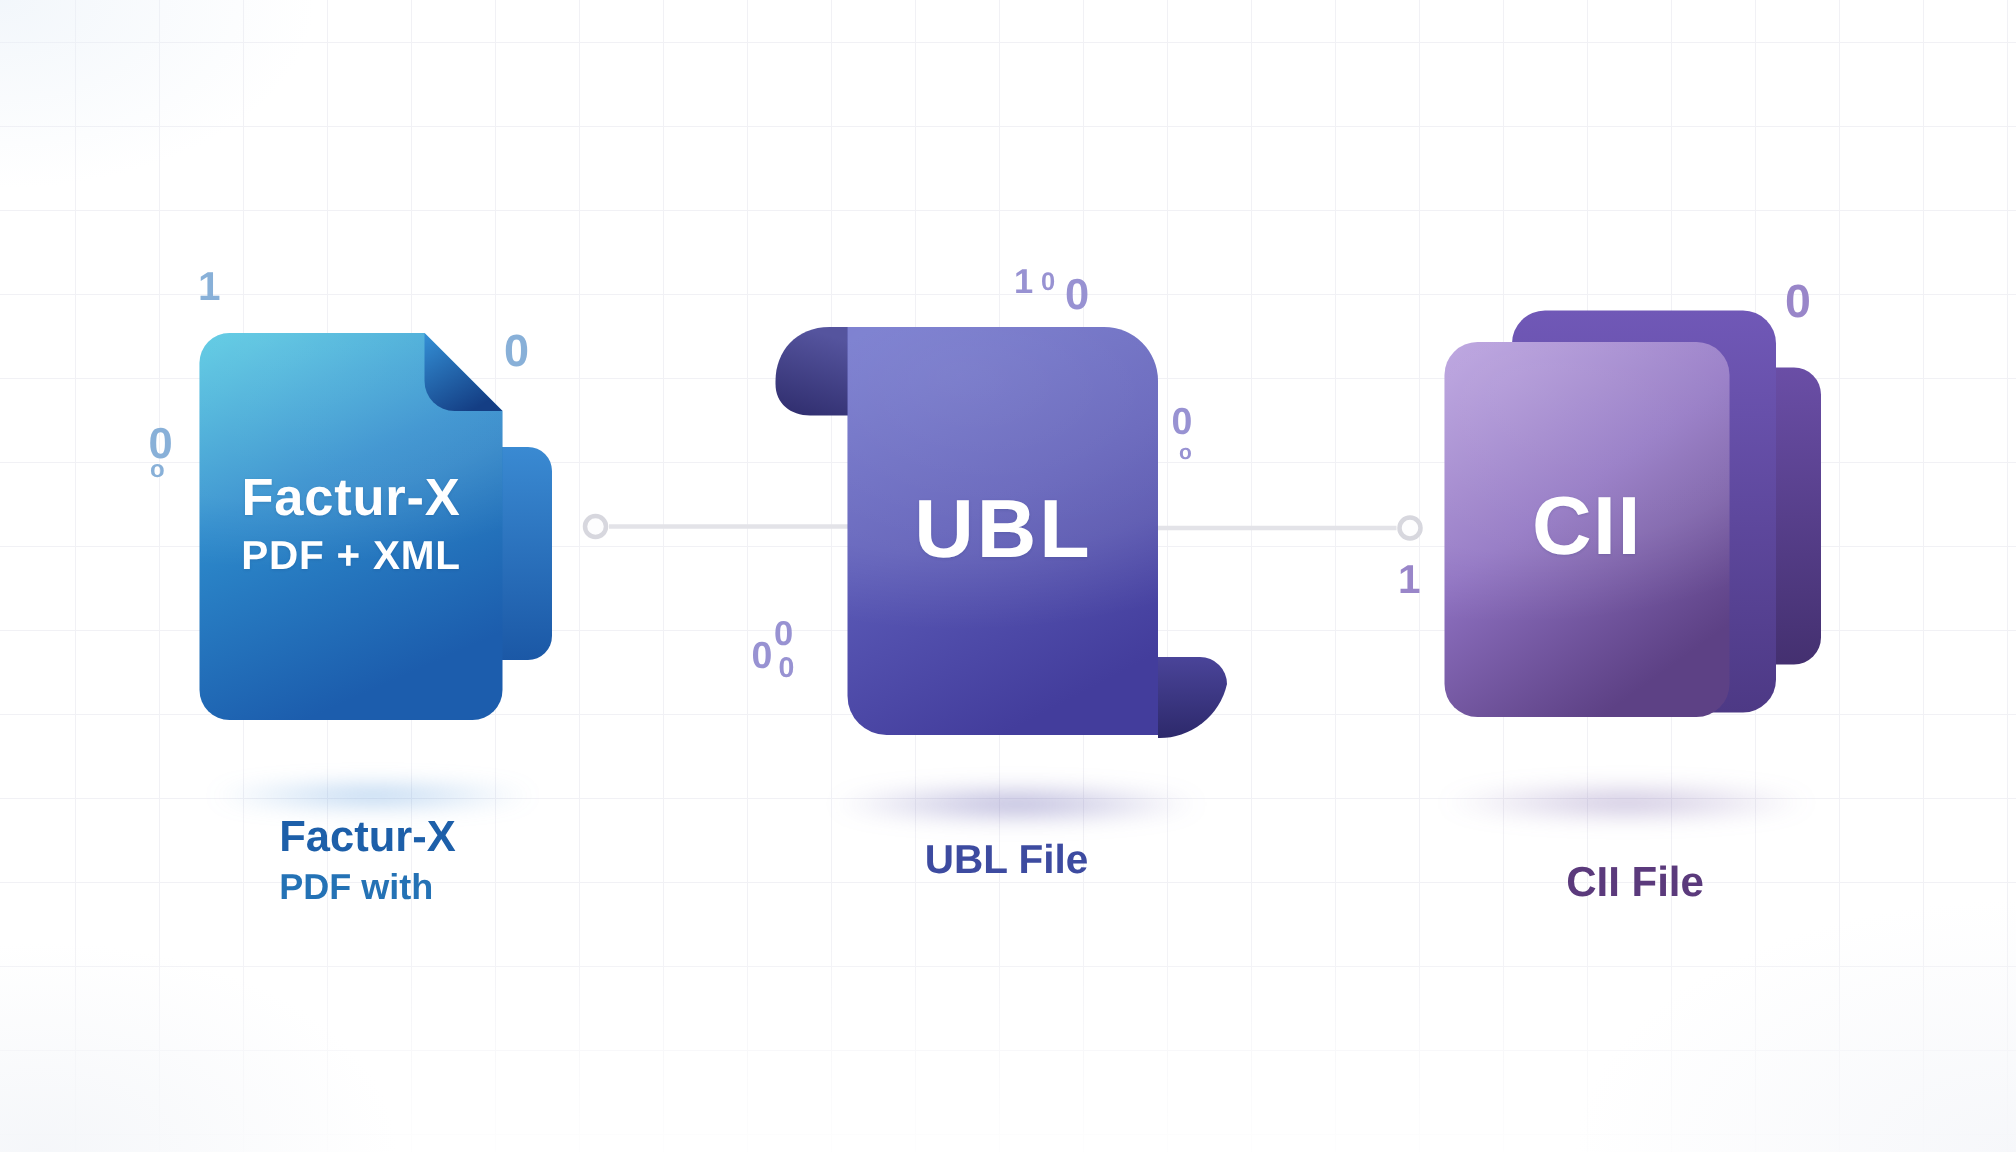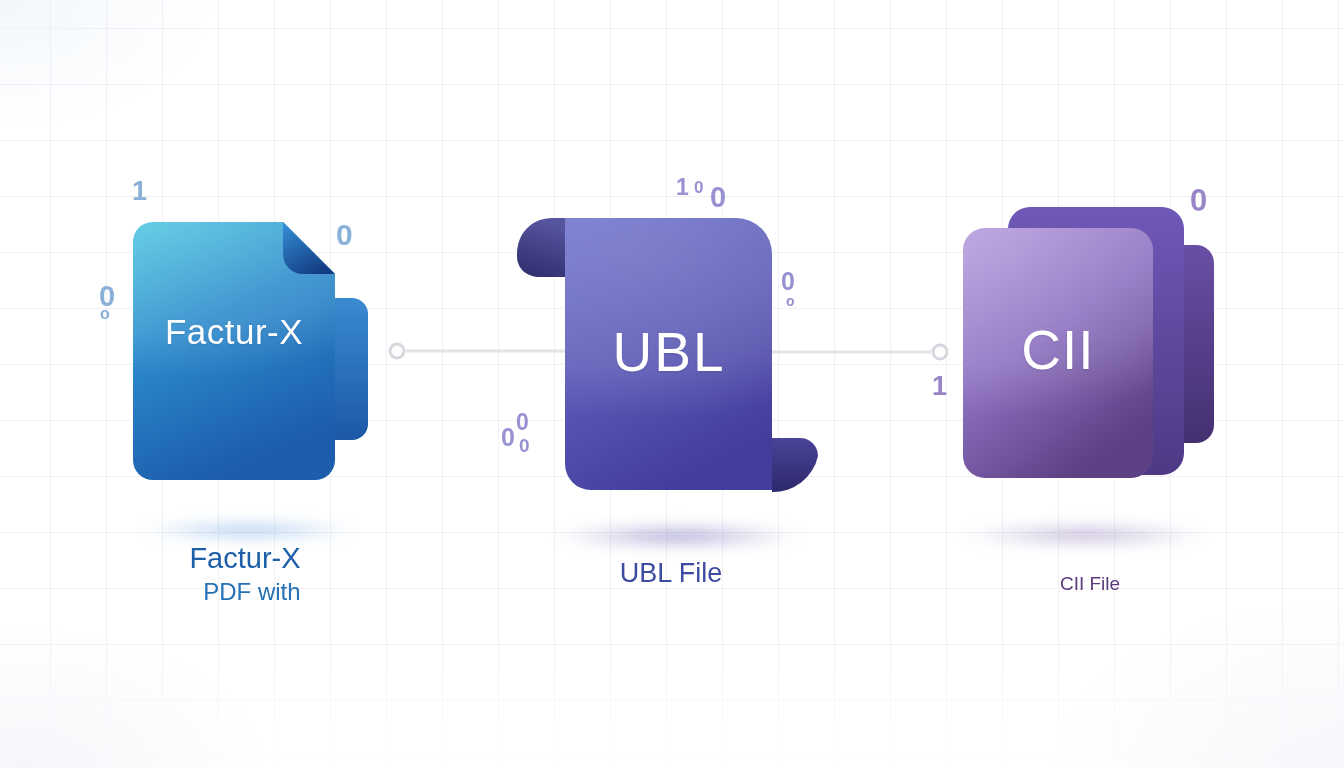--- a/index.html
+++ b/index.html
@@ -22,32 +22,32 @@
       linear-gradient(to bottom, rgba(255,255,255,0) 80%, rgba(255,255,255,0.9) 100%);
   }
   .shadow{position:absolute; border-radius:50%; filter:blur(7px);}
   .shadow.fx{left:141px; top:522px; width:215px; height:17px;
     background:radial-gradient(ellipse at center, rgba(74,144,217,0.55), rgba(74,144,217,0) 72%);}
   .shadow.ubl{left:555px; top:524px; width:245px; height:24px;
     background:radial-gradient(ellipse at center, rgba(88,82,168,0.5), rgba(88,82,168,0) 72%);}
   .shadow.cii{left:962px; top:523px; width:245px; height:24px;
     background:radial-gradient(ellipse at center, rgba(104,79,160,0.4), rgba(104,79,160,0) 72%);}
   svg.art{position:absolute; left:0; top:0;}
-  .txt{position:absolute; transform:translateX(-50%); white-space:nowrap; font-weight:normal; text-align:right;}
+  .txt{position:absolute; transform:translateX(-50%); white-space:nowrap; font-weight:bold; text-align:left;}
   .icon-text{color:#ffffff; text-shadow:0 1px 2px rgba(0,40,90,0.15);}
   .fx-title{left:234px; top:312px; font-size:35px; letter-spacing:0.5px;}
   .fx-sub{left:234px; top:355px; font-size:27px; letter-spacing:0.5px;}
   .ubl-label{left:669px; top:320px; font-size:55px; letter-spacing:2px;}
   .cii-label{left:1058px; top:318px; font-size:55px; letter-spacing:1px;}
   .caption{line-height:1.0;}
   .fx-cap{left:245px; top:544px; color:#1d5fa9;}
   .fx-cap .l1{font-size:29px; margin-bottom:7px;}
   .fx-cap .l2, .fx-cap .l3{font-size:24px; color:#2472b5; margin-bottom:4px;}
   .ubl-cap{left:671px; top:560px; font-size:27px; color:#3d4ba0;}
-  .cii-cap{left:1090px; top:574px; font-size:19px; color:#5b3a7c;}
+  .cii-cap{left:1090px; top:574px; font-size:28px; color:#5b3a7c;}
   .digit{position:absolute; font-weight:bold; line-height:1; opacity:0.9;}
   .d-blue{color:#7ca8d4;}
   .d-indigo{color:#8d87ce;}
   .d-purple{color:#8f7ac4;}
 </style>
 </head>
 <body>
 
 <div class="stage">
 
@@ -139,20 +139,21 @@
 
     <g>
       <rect x="1124" y="245" width="90" height="198" rx="18" fill="url(#gCIIright)"></rect>
       <rect x="1008" y="207" width="176" height="268" rx="22" fill="url(#gCIIback)"></rect>
       <rect x="963" y="228" width="190" height="250" rx="22" fill="url(#gCIIfront)"></rect>
       <ellipse cx="1010" cy="255" rx="270" ry="160" fill="url(#gGloss)" clip-path="url(#cCII)"></ellipse>
     </g>
   </svg>
 
   <div class="txt icon-text fx-title">Factur-X</div>
+  <div class="txt icon-text fx-sub">PDF + XML</div>
   <div class="txt icon-text ubl-label">UBL</div>
   <div class="txt icon-text cii-label">CII</div>
 
   <div class="txt caption fx-cap">
     <div class="l1">Factur-X</div>
     <div class="l2">PDF with</div>
   </div>
   <div class="txt caption ubl-cap">UBL File</div>
   <div class="txt caption cii-cap">CII File</div>
 

